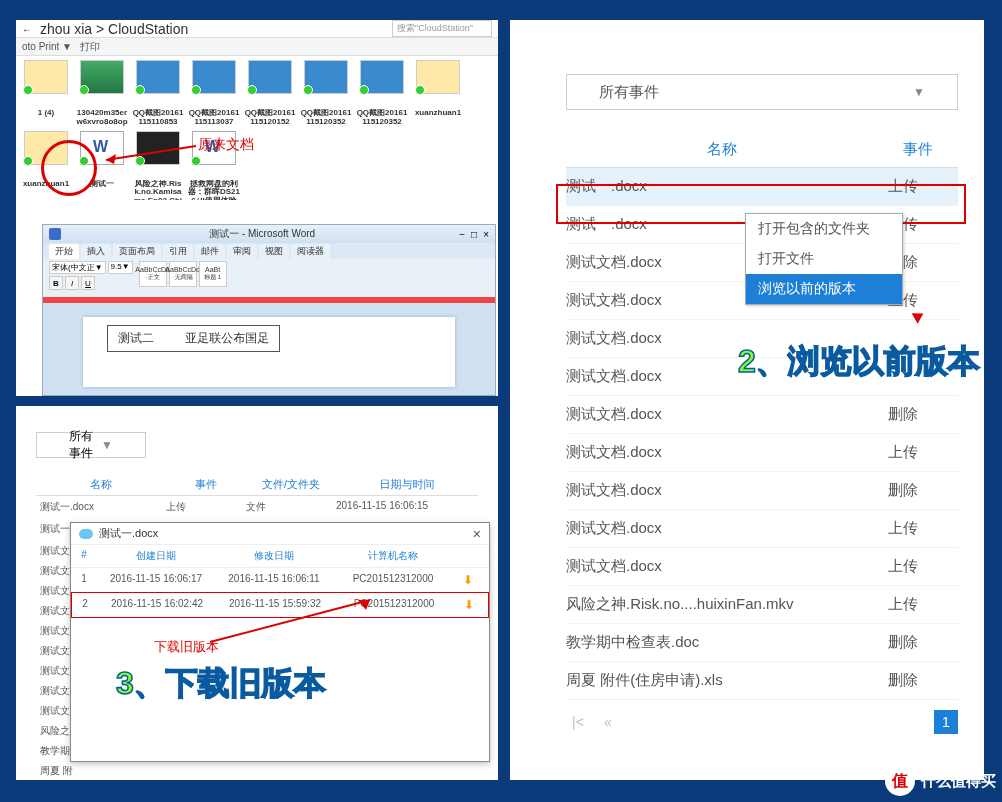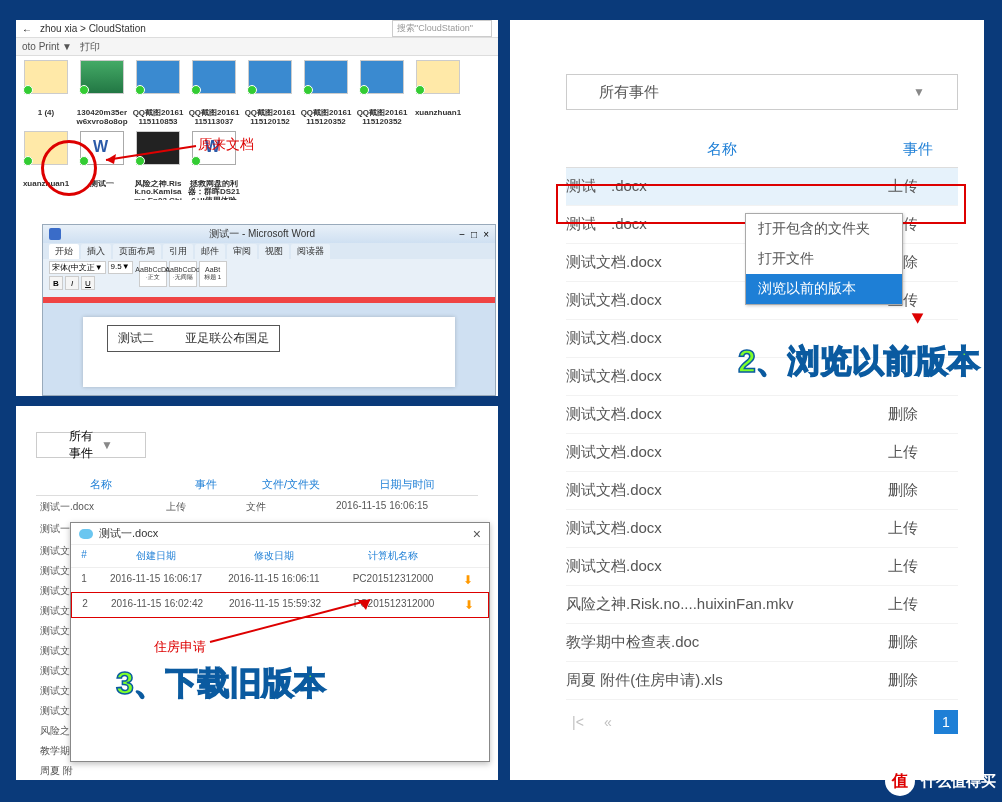--- a/index.html
+++ b/index.html
@@ -3,21 +3,21 @@
 <meta charset="utf-8">
 <style>
 * { margin: 0; padding: 0; box-sizing: border-box; }
 body { font-family: "Microsoft YaHei", Arial, sans-serif; background: #0a3a7a; width: 1002px; height: 802px; position: relative; overflow: hidden; }
 .panel { position: absolute; background: #fff; border: 2px solid #0a3a7a; }
 
 
 .p1 { left: 14px; top: 18px; width: 486px; height: 380px; }
 .explorer { background: #fff; font-size: 10px; }
 .exp-header { height: 18px; background: #fff; display: flex; align-items: center; padding: 0 6px; gap: 8px; border-bottom: 1px solid #ddd; }
-.exp-header .title { font-size: 10px; color: #333; }
+.exp-header .title { font-size: 14px; color: #333; }
 .exp-toolbar { height: 18px; background: #f5f5f5; display: flex; align-items: center; padding: 0 6px; font-size: 10px; color: #555; border-bottom: 1px solid #ddd; }
 .exp-search { margin-left: auto; font-size: 9px; color: #999; border: 1px solid #ccc; padding: 1px 4px; width: 100px; }
 .exp-icons { display: flex; flex-wrap: wrap; padding: 4px; gap: 4px; }
 .exp-item { width: 52px; display: flex; flex-direction: column; align-items: center; font-size: 8px; text-align: center; color: #333; position: relative; }
 .exp-thumb { width: 44px; height: 34px; background: #e0e0e0; border: 1px solid #ccc; position: relative; }
 .exp-thumb.folder { background: #ffe9a8; }
 .exp-thumb.tank { background: linear-gradient(#4a6, #274); }
 .exp-thumb.app { background: #3a8ad0; }
 .exp-thumb.doc { background: #fff; border: 1px solid #aaa; }
 .exp-thumb.doc::before { content: "W"; color: #2a5aa8; font-weight: bold; font-size: 16px; position: absolute; left: 12px; top: 6px; }
@@ -467,21 +467,21 @@
           <div class="ver-row hl2">
             <div class="vh0">2</div>
             <div class="vh1">2016-11-15 16:02:42</div>
             <div class="vh2">2016-11-15 15:59:32</div>
             <div class="vh3">PC201512312000</div>
             <div class="vh4 dl">⬇</div>
           </div>
         </div>
     </div>
 
-    <div class="anno-red" style="left:138px; top:232px; font-size:13px;">住房申请</div>
+    <div class="anno-red" style="left:138px; top:232px; font-size:13px;">下载旧版本</div>
     <svg class="arrow-red" style="left:190px; top:190px; width:170px; height:50px;">
         <line x1="4" y1="46" x2="164" y2="4" stroke="#d00" stroke-width="2"></line>
         <polygon points="164,4 152,4 160,14" fill="#d00"></polygon>
       </svg>
     <div class="anno-green" style="left:100px; top:256px;">3、下载旧版本</div>
   </div>
 </div>
 
 <div class="watermark">
   <span class="wm-badge">值</span>

